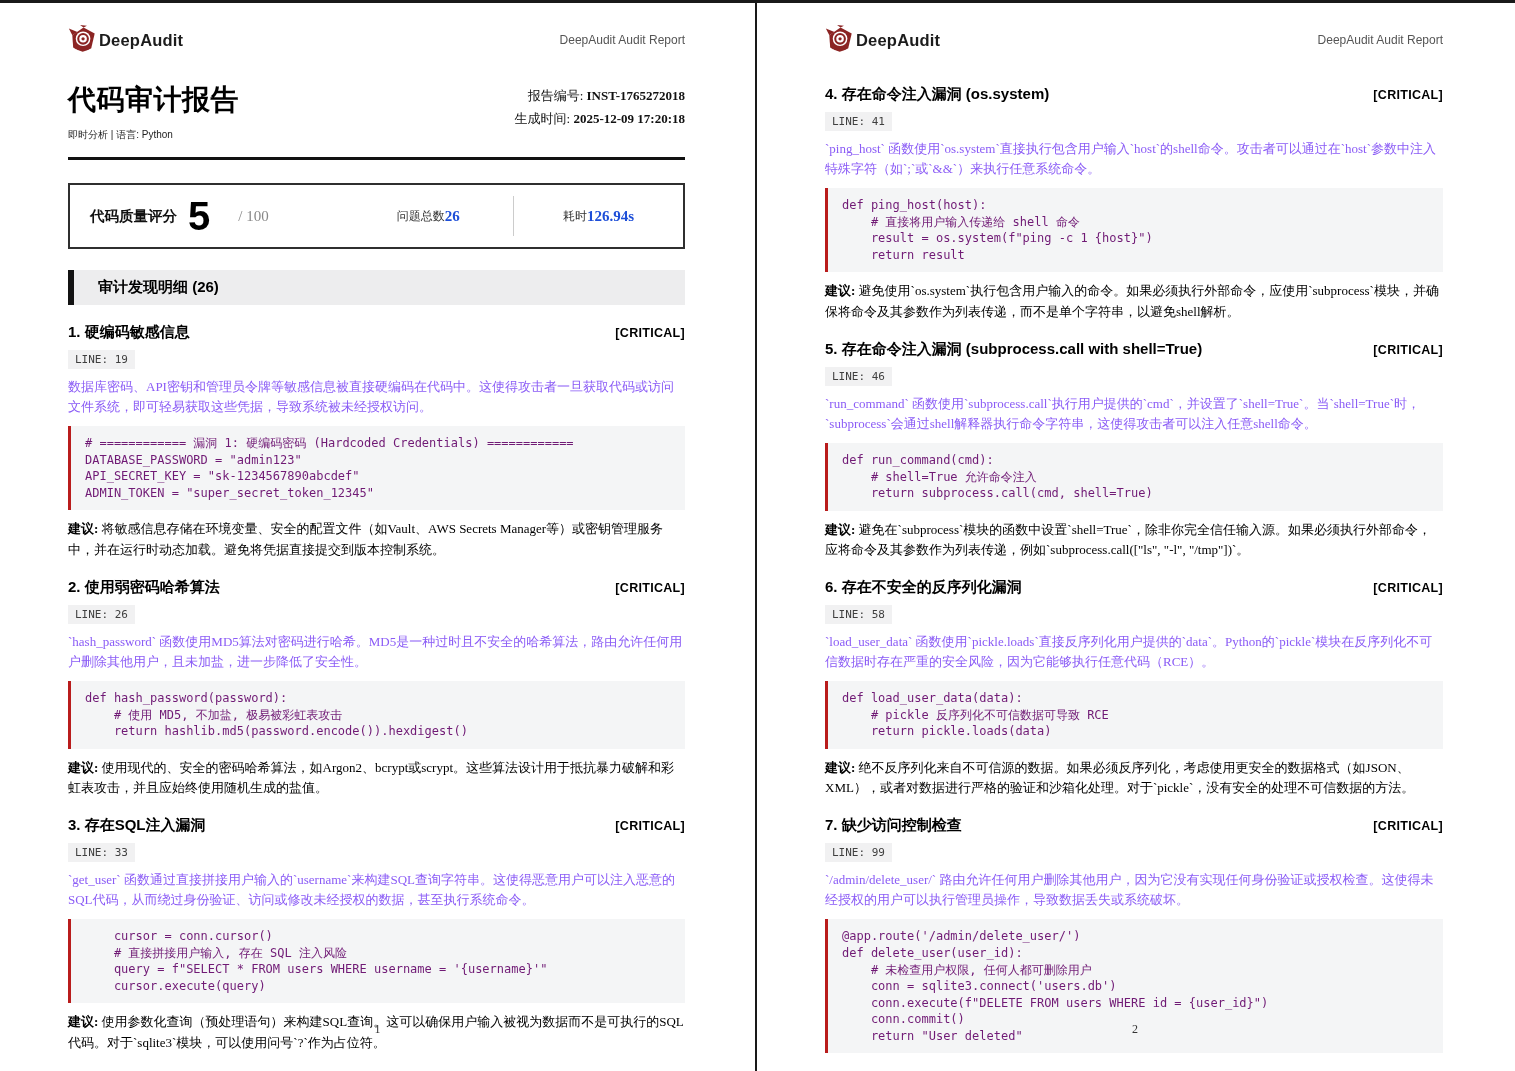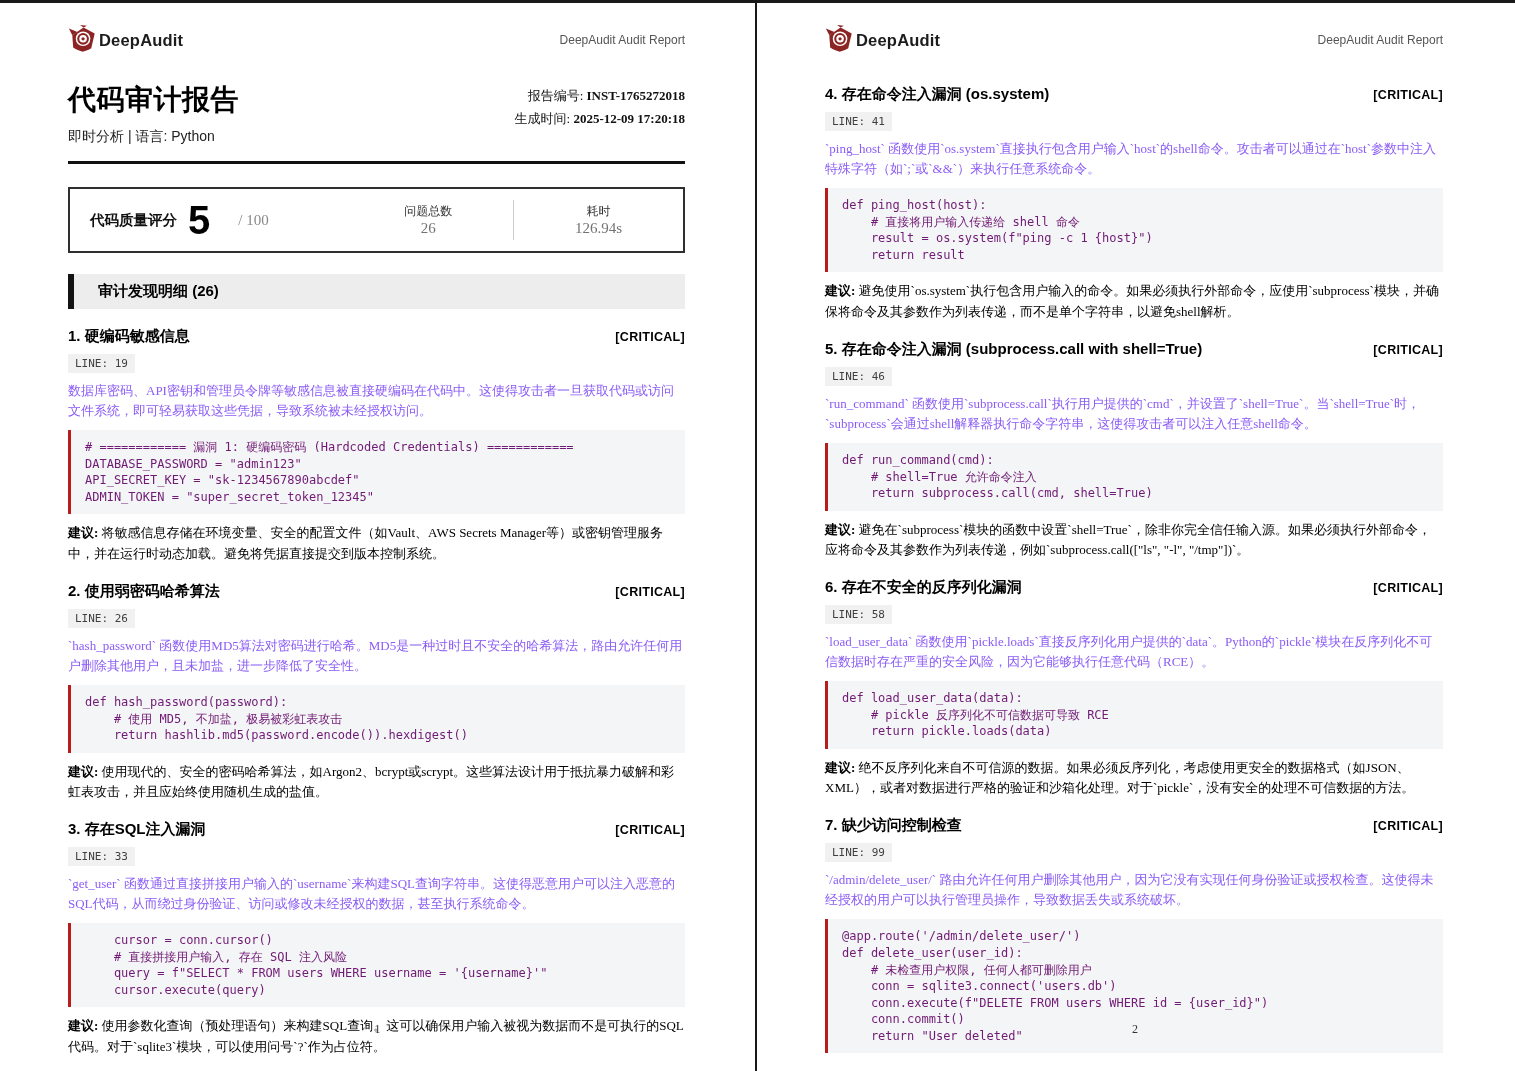--- a/index.html
+++ b/index.html
@@ -25,35 +25,35 @@
   
   .doc-header { display: flex; justify-content: space-between; align-items: center; height: 34px; }
   .brand { display: flex; align-items: center; gap: 0; }
   .brand-name { font-weight: bold; font-size: 16.5px; color: #1c1c1c; letter-spacing: 0.2px; }
   .logo-svg { width: 31px; height: 31px; display: block; }
   .header-right { font-size: 12px; color: #555; }
 
   
   .title-row { margin-top: 24px; display: flex; justify-content: space-between; align-items: flex-start; }
   .report-title { font-size: 28px; font-weight: bold; color: #000; letter-spacing: 0.5px; }
-  .report-subtitle { margin-top: 9px; font-size: 14px; color: #222; }
+  .report-subtitle { margin-top: 9px; font-size: 10px; color: #222; }
   .meta { text-align: right; font-family: "Liberation Serif", serif; font-size: 13px; line-height: 1.75; margin-top: 4px; color: #111; }
   .meta-value { font-weight: bold; }
   .rule { border-top: 3px solid #111; margin-top: 15px; }
 
   
   .score-box { margin-top: 23px; border: 2px solid #2f2f2f; display: flex; align-items: stretch; padding: 11px 0; }
   .score-main { flex: 1.5; display: flex; align-items: center; gap: 11px; padding-left: 20px; }
   .score-label { font-family: "Liberation Serif", serif; font-weight: bold; font-size: 14.5px; }
   .score-value { font-size: 40px; font-weight: bold; line-height: 1; color: #000; }
   .score-denom { font-family: "Liberation Serif", serif; font-size: 15px; color: #888; margin-left: 17px; }
-  .score-col { flex: 1; display: flex; flex-direction: column; justify-content: center; align-items: center; }
+  .score-col { flex: 1; display: flex; justify-content: center; align-items: center; }
   .score-col--bordered { border-left: 1px solid #ccc; }
   .score-col-label { font-family: "Liberation Serif", serif; font-size: 12px; color: #333; }
-  .score-col-value { font-family: "Liberation Serif", serif; font-size: 15px; font-weight: normal; color: #737373; }
+  .score-col-value { font-family: "Liberation Serif", serif; font-size: 15px; font-weight: bold; color: #1d4ed8; }
 
   
   .section-bar { margin-top: 21px; background: #ededee; border-left: 6px solid #131313; padding: 8px 24px; font-size: 15px; font-weight: bold; color: #000; }
 
   
   .finding { margin-top: 18px; }
   .finding-head { display: flex; justify-content: space-between; align-items: baseline; }
   .finding-title { font-size: 15px; font-weight: bold; color: #000; }
   .severity-badge { font-size: 12.5px; font-weight: bold; color: #000; letter-spacing: 0.3px; white-space: nowrap; }
   .line-badge { display: inline-block; margin-top: 8px; background: #f1f1f2; color: #3f3f3f;

